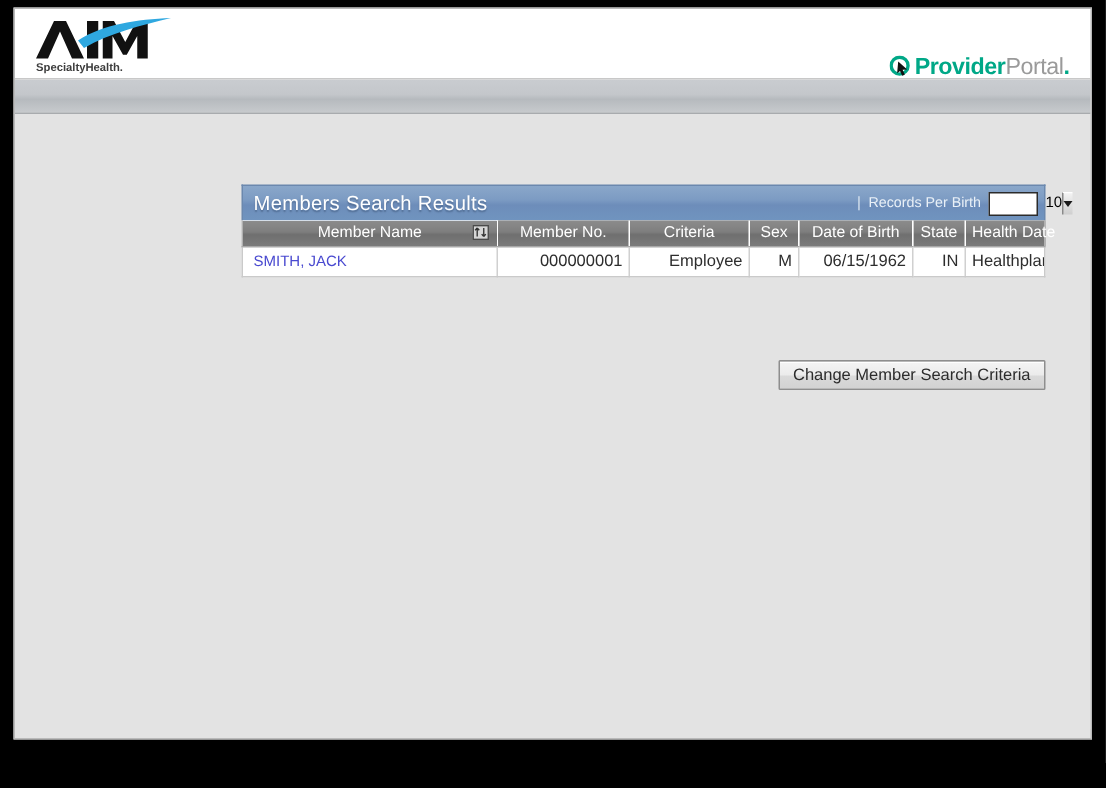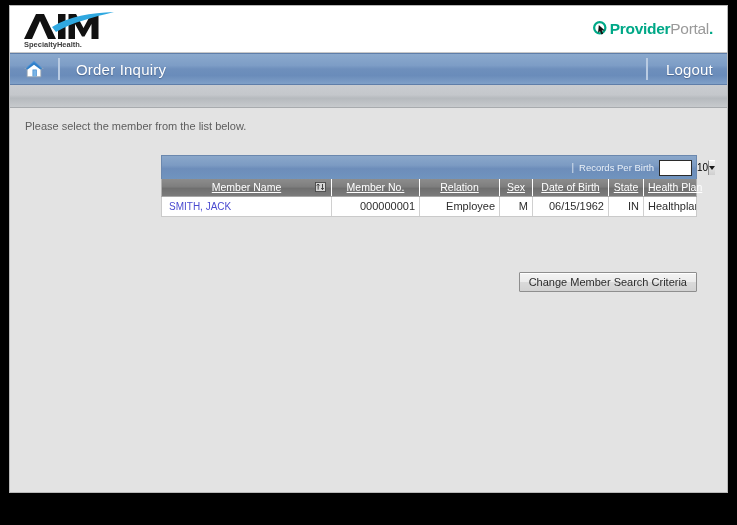--- a/index.html
+++ b/index.html
@@ -39,21 +39,21 @@
     background: #ffffff;
     border-bottom: 1px solid #c8c8c8;
   }
   .aim-logo {
     position: absolute;
     left: 11px; top: 4px;
     width: 96px; height: 40px;
   }
   .provider-logo {
     position: absolute;
-    right: 14px; top: 12px;
+    right: 14px; top: 28px;
     height: 21px;
     display: flex;
     align-items: center;
     white-space: nowrap;
   }
   .pp-mark {
     width: 15px; height: 15px;
     margin-right: 2px;
     flex: none;
   }
@@ -212,21 +212,20 @@
     color: #ffffff;
     font-size: 10.5px;
     font-weight: normal;
     height: 17px;
     border-right: 1px solid #ffffff;
     border-bottom: 1px solid #a8a8a8;
     text-align: center;
     padding: 0 4px;
     box-sizing: border-box;
     white-space: nowrap;
-    text-decoration: underline;
   }
   table.results th:last-child { border-right: 1px solid #b0b0b0; }
   th.col-name {
     text-align: left;
     position: relative;
     border-left: 1px solid #b0b0b0;
   }
   .sort-icon {
     position: absolute;
     right: 5px;
@@ -299,49 +298,30 @@
         <svg class="pp-mark" viewBox="0 0 16 16">
           <circle cx="7.2" cy="7.2" r="6" fill="none" stroke="#00a887" stroke-width="2.4"></circle>
           <path d="M6.2 4.2 L12.6 10.0 L9.3 10.2 L10.9 13.6 L9.0 14.4 L7.5 11.0 L5.4 12.6 Z" fill="#111111"></path>
         </svg>
         <span class="pp-text">
           <span class="pp-b">Provider</span><span class="pp-g">Portal</span><span class="pp-dot">.</span>
         </span>
       </div>
     </div>
 
-    <div class="navbar">
-      <div class="home-btn">
-        <svg class="home-icon" viewBox="0 0 24 22">
-          <path d="M1 11 L12 2 L23 11 L20 11 L20 20 L4 20 L4 11 Z" fill="#9aa7b4"></path>
-          <path d="M2 10.5 L12 2 L22 10.5 L12 6 Z" fill="#4a90d9"></path>
-          <path d="M5 10.5 L12 5.2 L19 10.5 L19 19 L5 19 Z" fill="#ffffff"></path>
-          <path d="M3 10.8 L12 3.6 L21 10.8 L19 11.6 L12 6.2 L5 11.6 Z" fill="#2f7fc8"></path>
-          <rect x="10.4" y="11.6" width="4.6" height="7.4" fill="#2f7fc8"></rect>
-          <rect x="11.1" y="12.3" width="3.2" height="6.7" fill="#79b4e6"></rect>
-        </svg>
-      </div>
-      <div class="nav-divider"></div>
-      <div class="nav-title">Order Inquiry</div>
-      <div class="nav-spacer"></div>
-      <div class="logout-wrap">
-        <div class="nav-divider"></div>
-        <div class="logout-btn">Logout</div>
-      </div>
-    </div>
 
     <div class="subbar"></div>
 
     <div class="content">
 
-      <div class="instruction">Please select the member from the list below.</div>
 
       <div class="panel">
 
         <div class="panel-head">
+          <div class="panel-title">Members Search Results</div>
           <div class="panel-head-right">
             <span class="rpp-sep">|</span>
             <span class="rpp-label">Records Per Birth</span>
             <div class="rpp-select">
               <span class="rpp-value">10</span>
               <span class="rpp-arrow">
                   <span class="caret-down"></span>
                 </span>
             </div>
           </div>
@@ -361,25 +341,25 @@
             <tr>
               <th class="col-name">
                 <span>Member Name</span>
                 <svg class="sort-icon" viewBox="0 0 12 11">
                   <rect x="0.5" y="0.5" width="11" height="10" fill="#d6d6d6" stroke="#4a4a4a"></rect>
                   <path d="M3.4 2.2 L3.4 8.4 M3.4 2.2 L1.9 3.9 M3.4 2.2 L4.9 3.9" stroke="#333" stroke-width="1" fill="none"></path>
                   <path d="M8.2 8.4 L8.2 2.2 M8.2 8.4 L6.7 6.7 M8.2 8.4 L9.7 6.7" stroke="#333" stroke-width="1" fill="none"></path>
                 </svg>
               </th>
               <th>Member No.</th>
-              <th>Relation</th>
+              <th>Criteria</th>
               <th>Sex</th>
               <th>Date of Birth</th>
               <th>State</th>
-              <th>Health Plan</th>
+              <th>Health Date</th>
             </tr>
           </thead>
           <tbody>
             <tr>
               <td>
                 <span class="member-link">SMITH, JACK</span>
               </td>
               <td>000000001</td>
               <td>Employee</td>
               <td>M</td>

